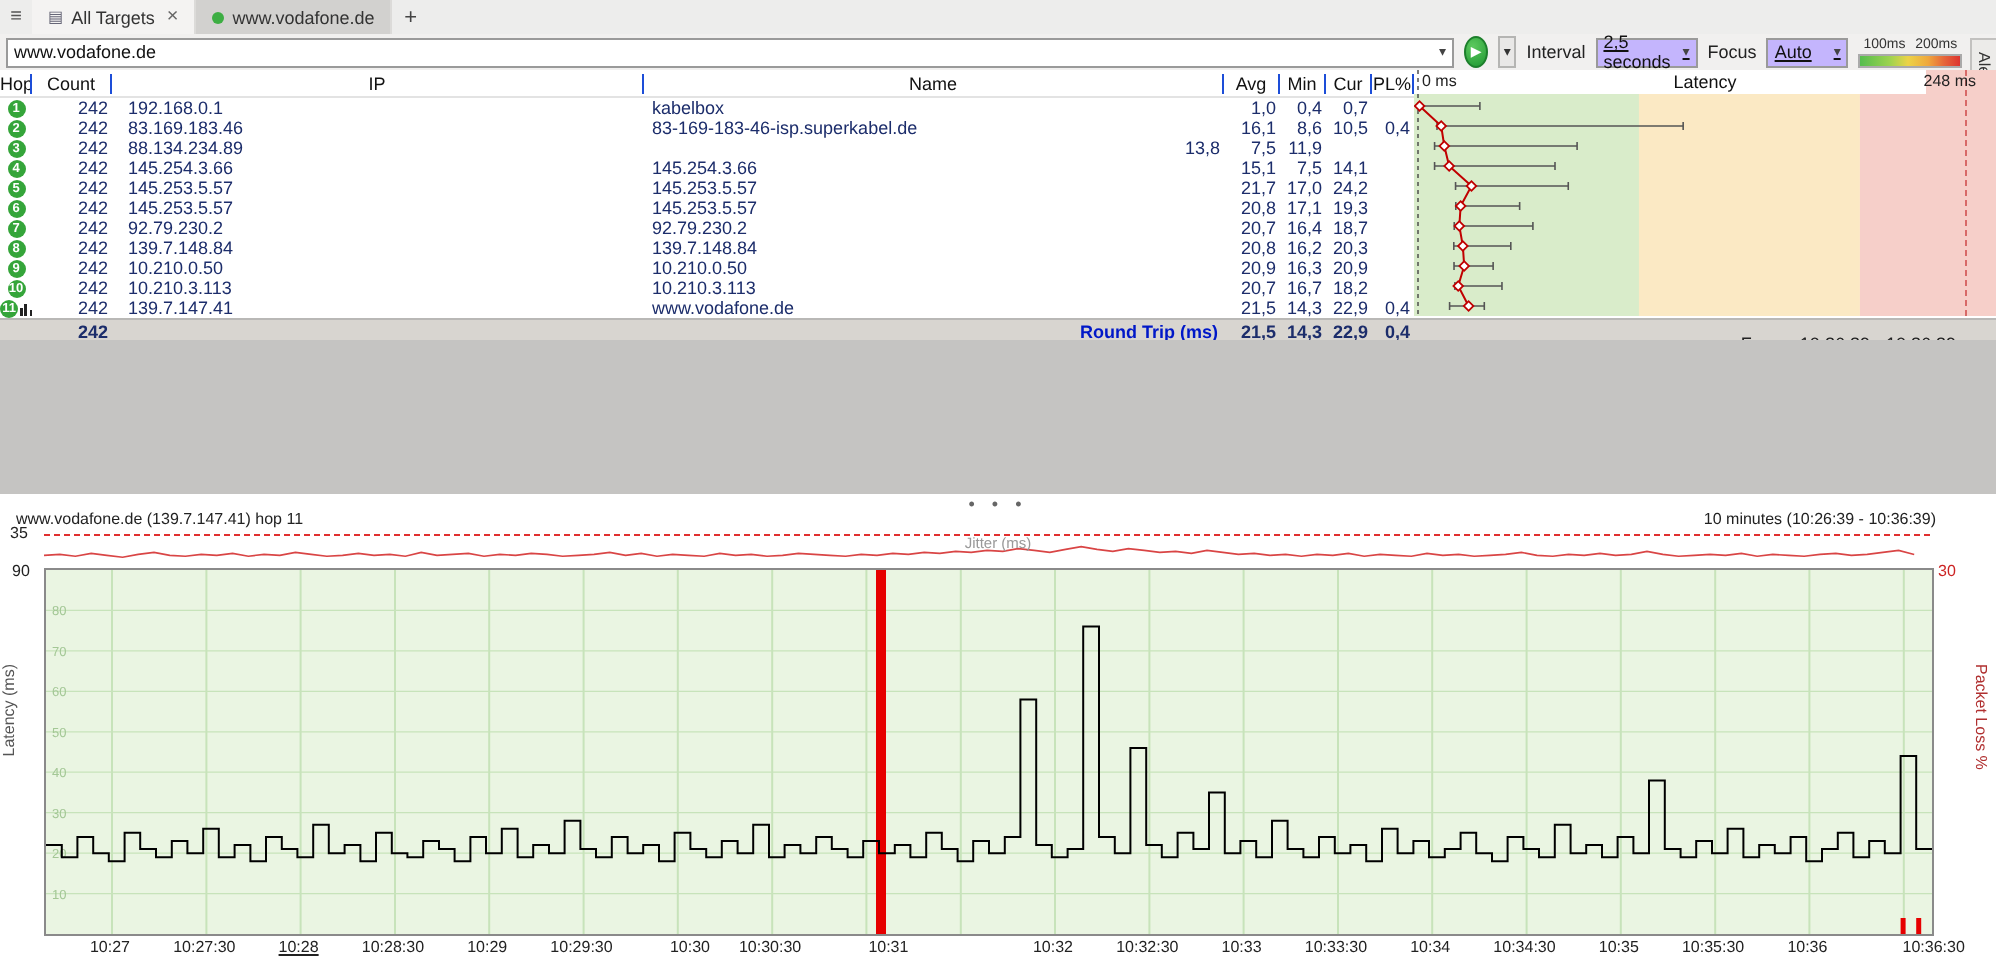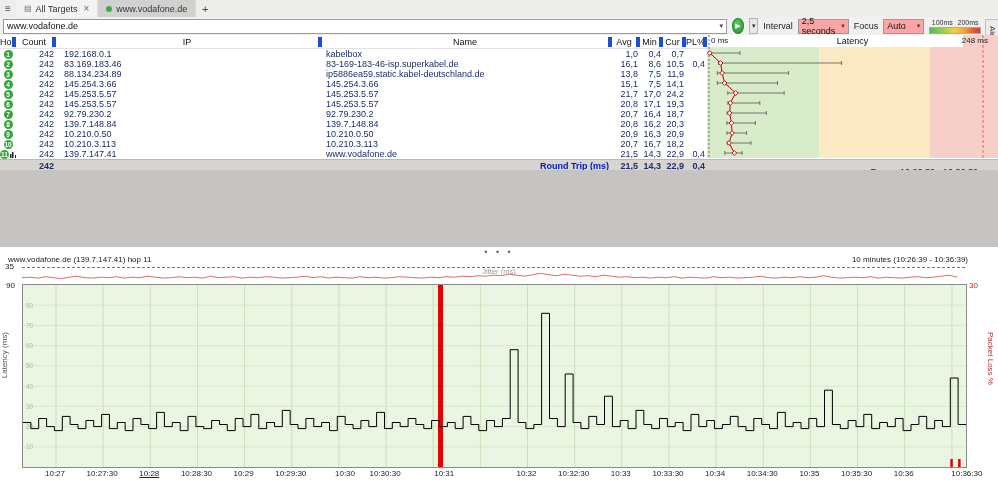--- a/index.html
+++ b/index.html
@@ -17,22 +17,22 @@
   .tab-ico{font-size:8px;color:#667;line-height:1;}
   .tab-close{color:#666;font-size:10px;margin-left:2px;cursor:pointer;}
   .status-dot{width:6px;height:6px;border-radius:50%;background:#3dae43;display:inline-block;}
   .newtab{width:18px;display:flex;align-items:center;justify-content:center;color:#444;font-size:11px;cursor:pointer;}
 
   
   .toolbar{position:absolute;top:17px;left:0;right:0;height:18px;background:#f1f0ef;
            display:flex;align-items:center;gap:5px;padding:0 3px;}
   .addr{flex:0 0 716px;height:13px;background:#fff;border:1px solid #9a9a9a;display:flex;
         align-items:center;justify-content:space-between;padding:0 3px;font-size:9px;color:#111;}
-  .combo{height:13px;background:#fca5a5;border:1px solid #9a9a9a;display:flex;align-items:center;
-         justify-content:space-between;padding:0 3px;font-size:9px;color:#111;}
+  .combo{height:13px;background:#c4b5fd;border:1px solid #9a9a9a;display:flex;align-items:center;
+         justify-content:space-between;padding:0 3px;font-size:9px;color:#111;text-decoration:underline;}
   .combo.interval{width:60px;}
   .combo.focus{width:46px;}
   .arrow{color:#444;font-size:7px;margin-left:3px;}
   .play-btn{width:14px;height:14px;border-radius:50%;background:radial-gradient(circle at 35% 30%,#5cc95e,#1f9732);
             color:#fff;font-size:7px;display:flex;align-items:center;justify-content:center;
             border:1px solid #1d7f2c;cursor:pointer;}
   .play-dd{width:10px;height:14px;display:flex;align-items:center;justify-content:center;
            font-size:7px;color:#333;border:1px solid #b5b5b3;background:#e9e8e7;cursor:pointer;}
   .tlabel{color:#222;font-size:9px;}
   .legend{margin-left:auto;margin-right:14px;width:72px;display:flex;flex-direction:column;gap:1px;}
@@ -40,21 +40,21 @@
   .legend-bar{height:5px;border:1px solid #aaa;
      background:linear-gradient(to right,#55bd4e 0%,#9ed34f 30%,#ecd347 48%,#efa83d 68%,#e6663a 84%,#dd3430 100%);}
   .alerts-tab{position:absolute;right:0;top:19px;width:12px;height:32px;background:#ecebe9;
       border:1px solid #c2c1bf;border-right:none;display:flex;align-items:center;justify-content:center;
       writing-mode:vertical-rl;font-size:8px;color:#333;cursor:pointer;}
 
   
   .tablewrap{position:absolute;top:35px;left:0;width:998px;background:#fff;}
   .thead,.trow,.tsummary{display:grid;grid-template-columns:16px 40px 266px 290px 28px 23px 23px 21px 1fr;}
   .thead{height:13px;align-items:center;background:#fff;border-bottom:1px solid #e3e3e3;color:#111;}
-  .hc{text-align:center;font-size:9px;border-right:4px solid #1d4ed8;overflow:hidden;white-space:nowrap;}
+  .hc{text-align:center;font-size:9px;border-right:1px solid #1d4ed8;overflow:hidden;white-space:nowrap;}
   .trow{height:10px;align-items:center;background:transparent;}
   .c{font-size:9px;line-height:10px;overflow:hidden;white-space:nowrap;padding:0 2px;}
   .num{text-align:right;color:#1c2d6b;}
   .ipcell{color:#1c2d6b;padding-left:8px;}
   .namecell{color:#1c2d6b;padding-left:4px;}
   .hopcell{display:flex;align-items:center;justify-content:center;height:10px;}
   .hopnum{width:9px;height:9px;border-radius:50%;background:#35a53a;color:#fff;font-size:6.5px;
           line-height:9px;text-align:center;font-weight:bold;}
   .focus-ico{width:6px;height:7px;margin-left:1px;
      background-image:linear-gradient(#222,#222),linear-gradient(#222,#222),linear-gradient(#222,#222);
@@ -178,21 +178,20 @@
           <div class="c num">10,5</div>
           <div class="c num">0,4</div>
           <div class="c"></div>
         </div>
         <div class="trow">
           <div class="hopcell">
             <span class="hopnum">3</span>
           </div>
           <div class="c num">242</div>
           <div class="c ipcell">88.134.234.89</div>
-          <div class="c namecell">ip5886ea59.static.kabel-deutschland.de</div>
           <div class="c num">13,8</div>
           <div class="c num">7,5</div>
           <div class="c num">11,9</div>
           <div class="c num"></div>
           <div class="c"></div>
         </div>
         <div class="trow">
           <div class="hopcell">
             <span class="hopnum">4</span>
           </div>

